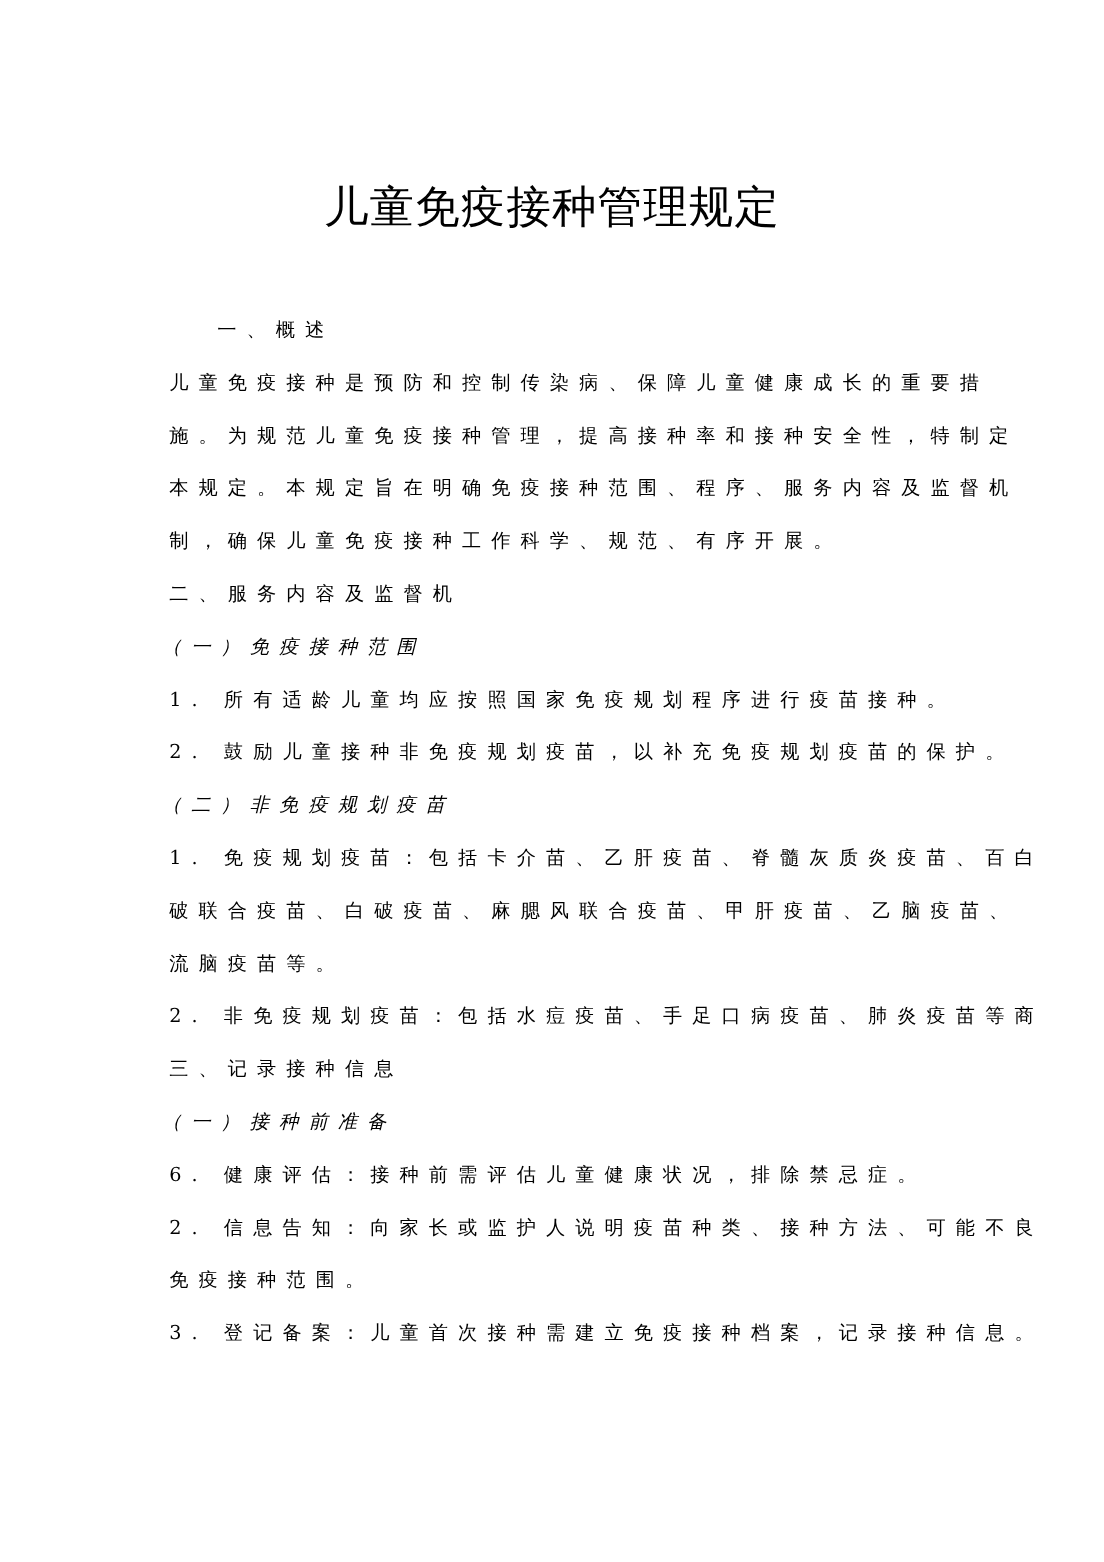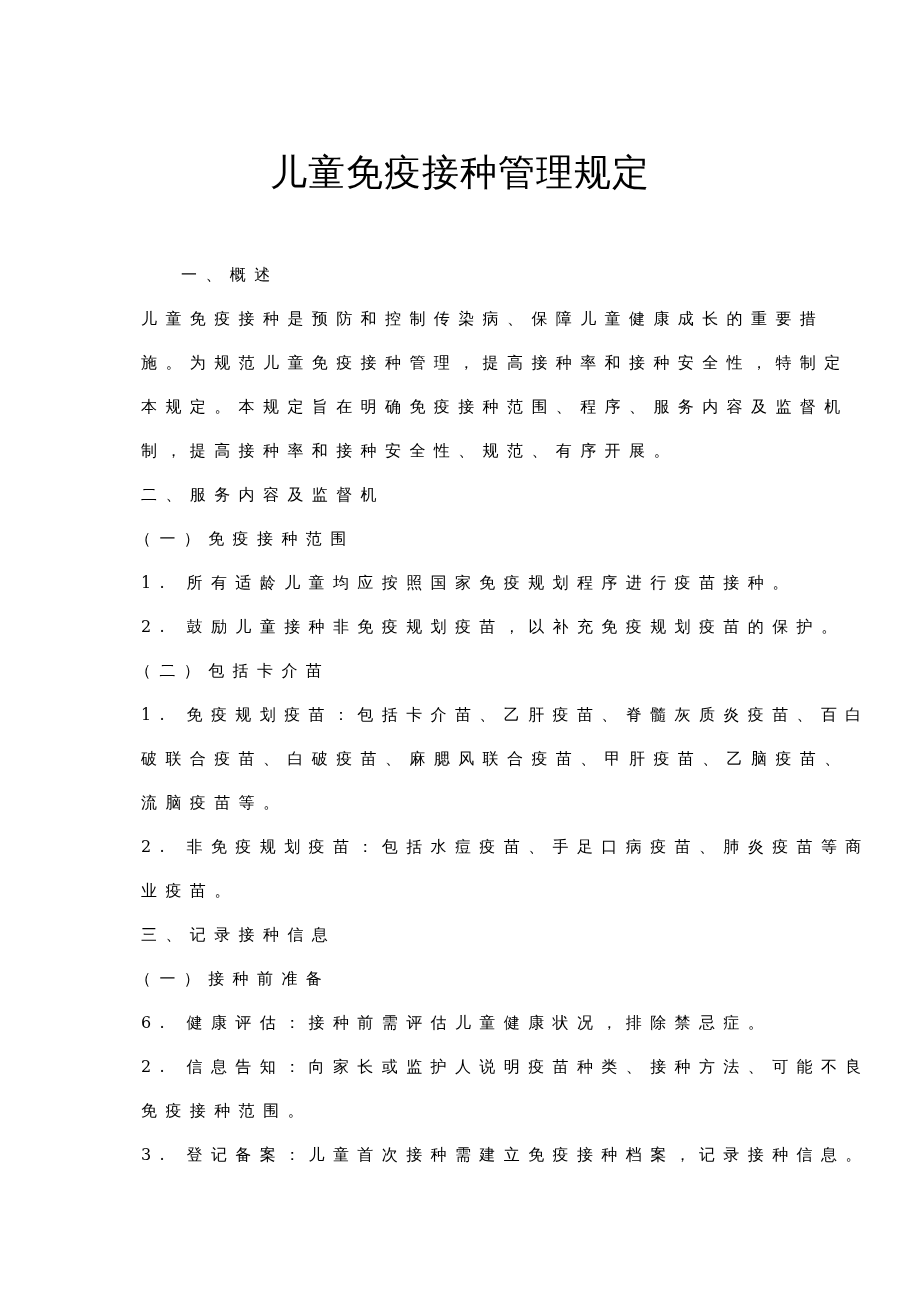--- a/index.html
+++ b/index.html
@@ -46,44 +46,44 @@
       height: 44px;
       line-height: 44px;
       letter-spacing: 8.4px;
       white-space: nowrap;
     }
     .indent {
       padding-left: 40px;
     }
     .paren {
       margin-left: -6px;
+      font-style: italic;
     }
   </style>
 </head>
 <body>
 
 <div class="page">
   <div class="title">儿童免疫接种管理规定</div>
 
   <div class="body">
     <div class="line indent">一、概述</div>
     <div class="line">儿童免疫接种是预防和控制传染病、保障儿童健康成长的重要措</div>
     <div class="line">施。为规范儿童免疫接种管理，提高接种率和接种安全性，特制定</div>
     <div class="line">本规定。本规定旨在明确免疫接种范围、程序、服务内容及监督机</div>
-    <div class="line">制，提高接种率和接种安全性、规范、有序开展。</div>
+    <div class="line">制，确保儿童免疫接种工作科学、规范、有序开展。</div>
     <div class="line">二、服务内容及监督机</div>
     <div class="line paren">（一）免疫接种范围</div>
     <div class="line">1. 所有适龄儿童均应按照国家免疫规划程序进行疫苗接种。</div>
     <div class="line">2. 鼓励儿童接种非免疫规划疫苗，以补充免疫规划疫苗的保护。</div>
-    <div class="line paren">（二）包括卡介苗</div>
+    <div class="line paren">（二）非免疫规划疫苗</div>
     <div class="line">1. 免疫规划疫苗：包括卡介苗、乙肝疫苗、脊髓灰质炎疫苗、百白</div>
     <div class="line">破联合疫苗、白破疫苗、麻腮风联合疫苗、甲肝疫苗、乙脑疫苗、</div>
     <div class="line">流脑疫苗等。</div>
     <div class="line">2. 非免疫规划疫苗：包括水痘疫苗、手足口病疫苗、肺炎疫苗等商</div>
-    <div class="line">业疫苗。</div>
     <div class="line">三、记录接种信息</div>
     <div class="line paren">（一）接种前准备</div>
     <div class="line">6. 健康评估：接种前需评估儿童健康状况，排除禁忌症。</div>
     <div class="line">2. 信息告知：向家长或监护人说明疫苗种类、接种方法、可能不良</div>
     <div class="line">免疫接种范围。</div>
     <div class="line">3. 登记备案：儿童首次接种需建立免疫接种档案，记录接种信息。</div>
   </div>
 </div>
 
 </body></html>

